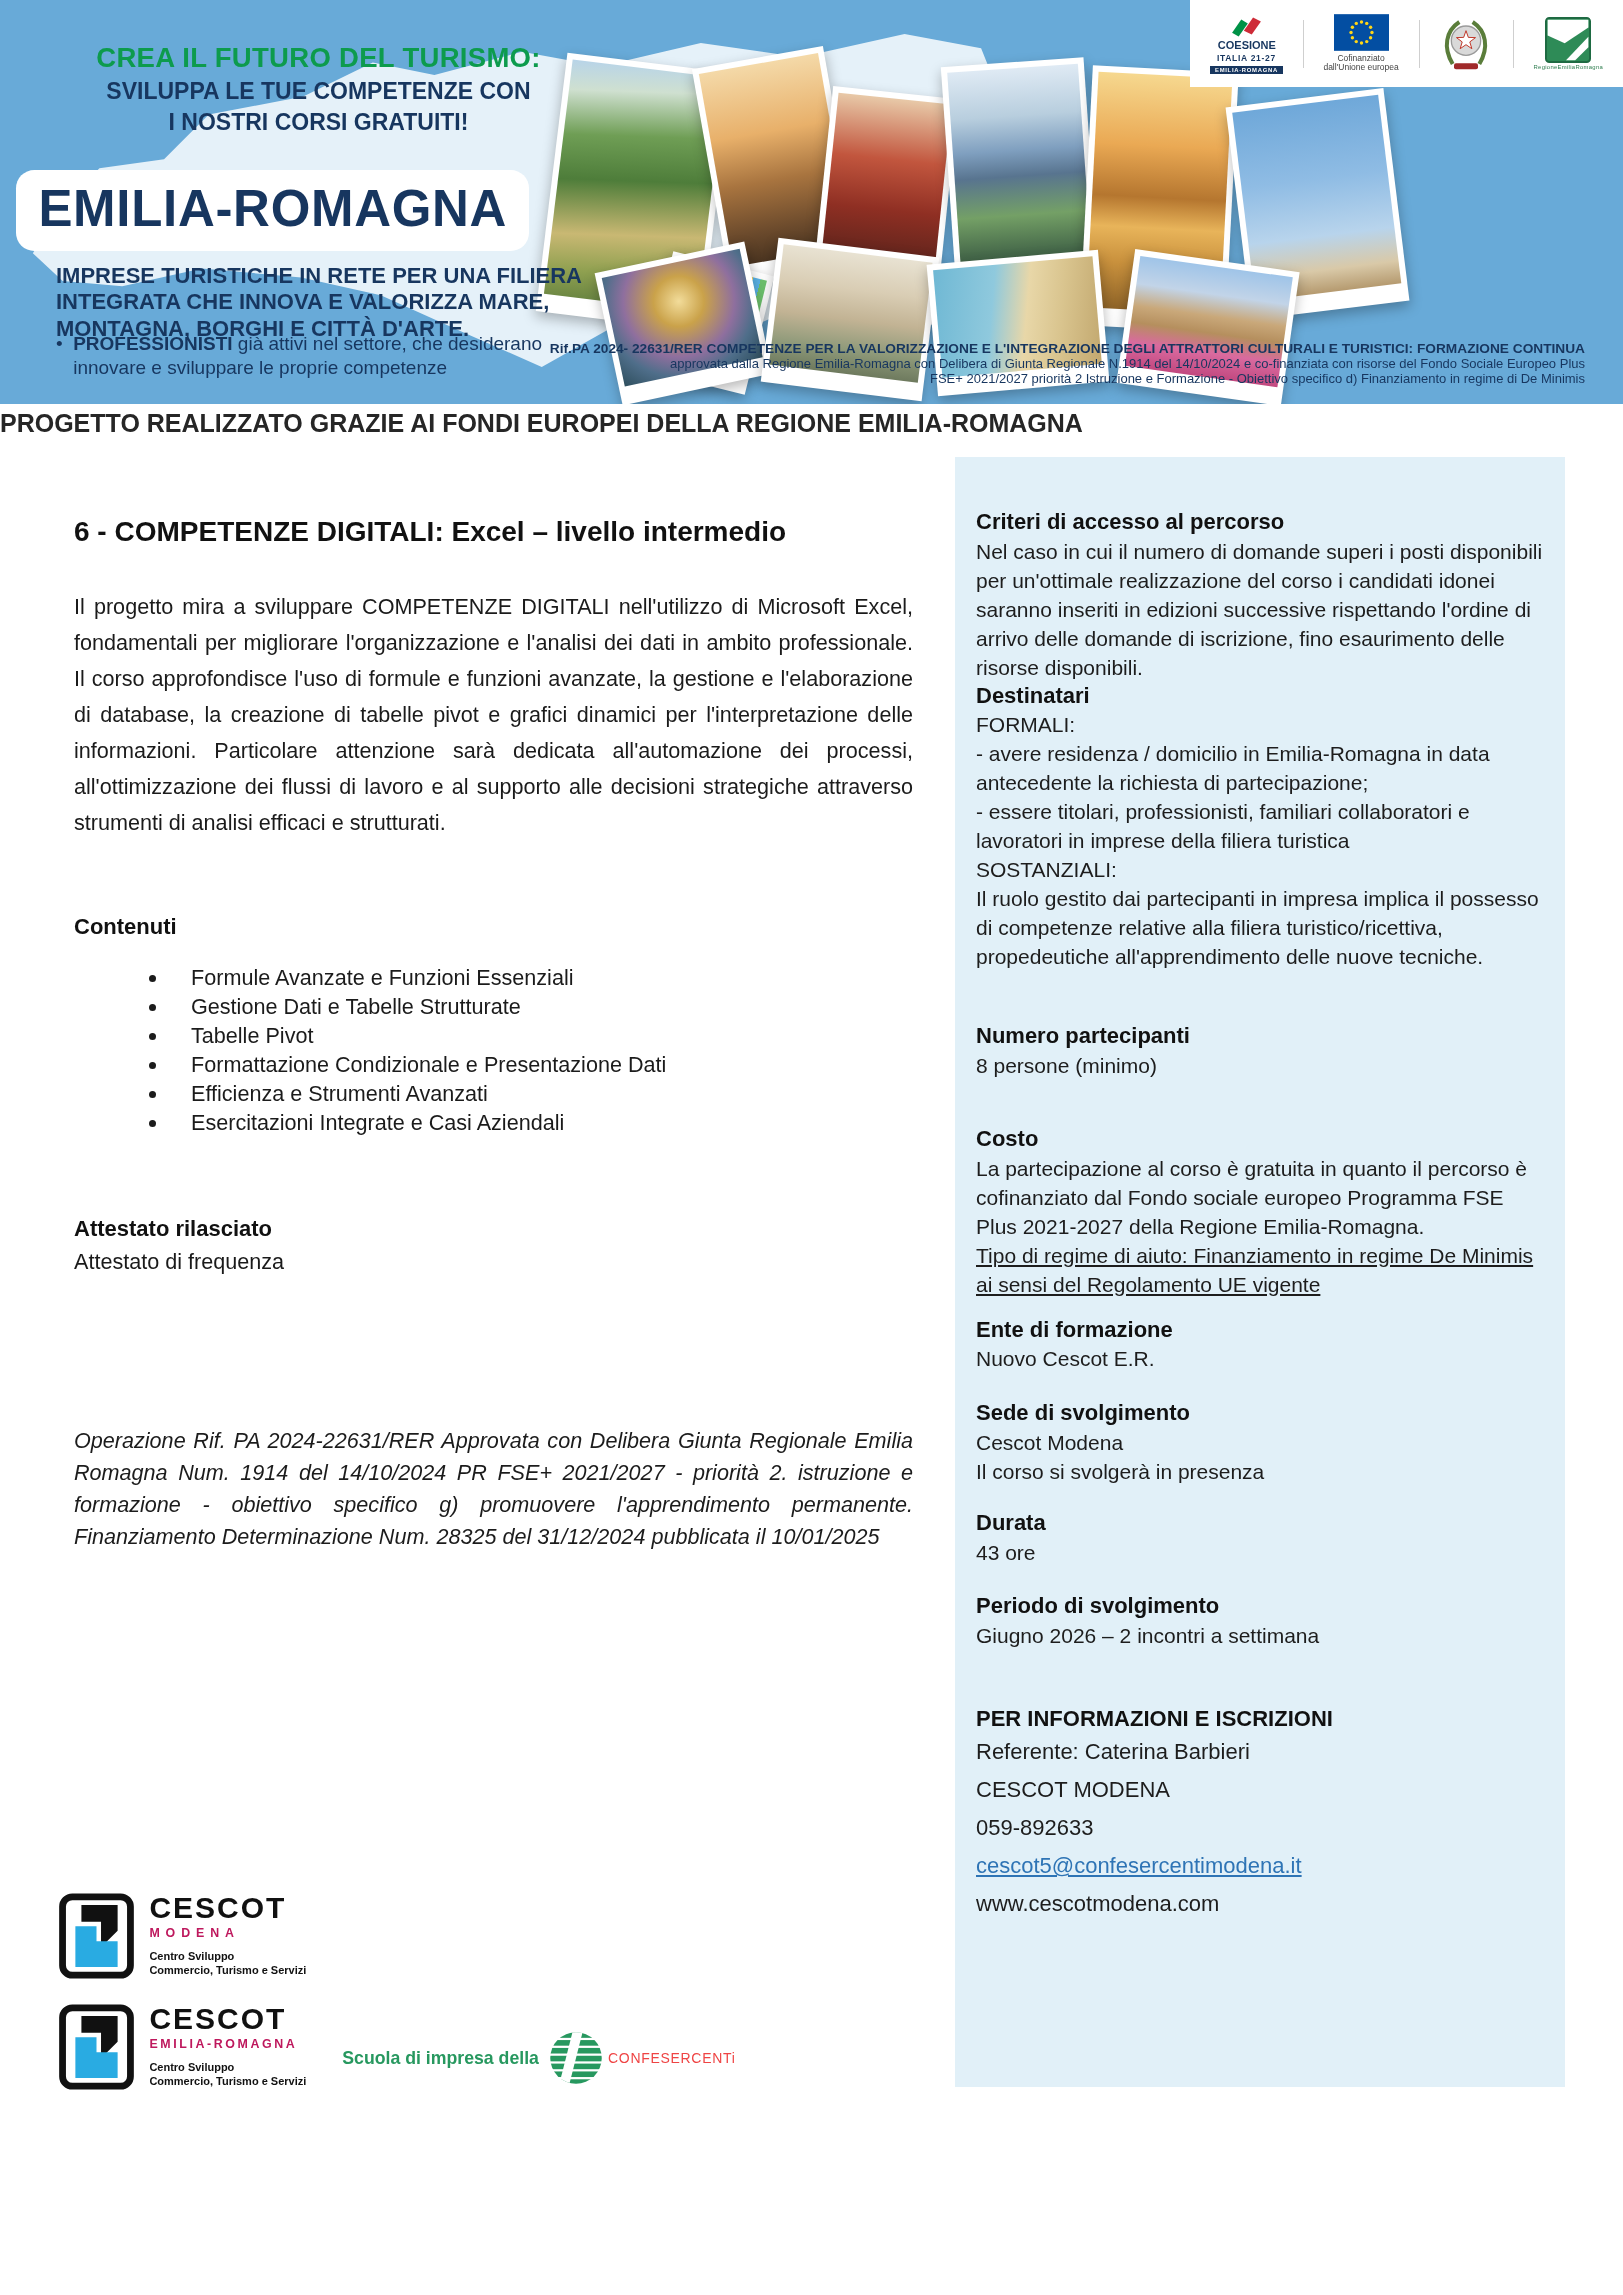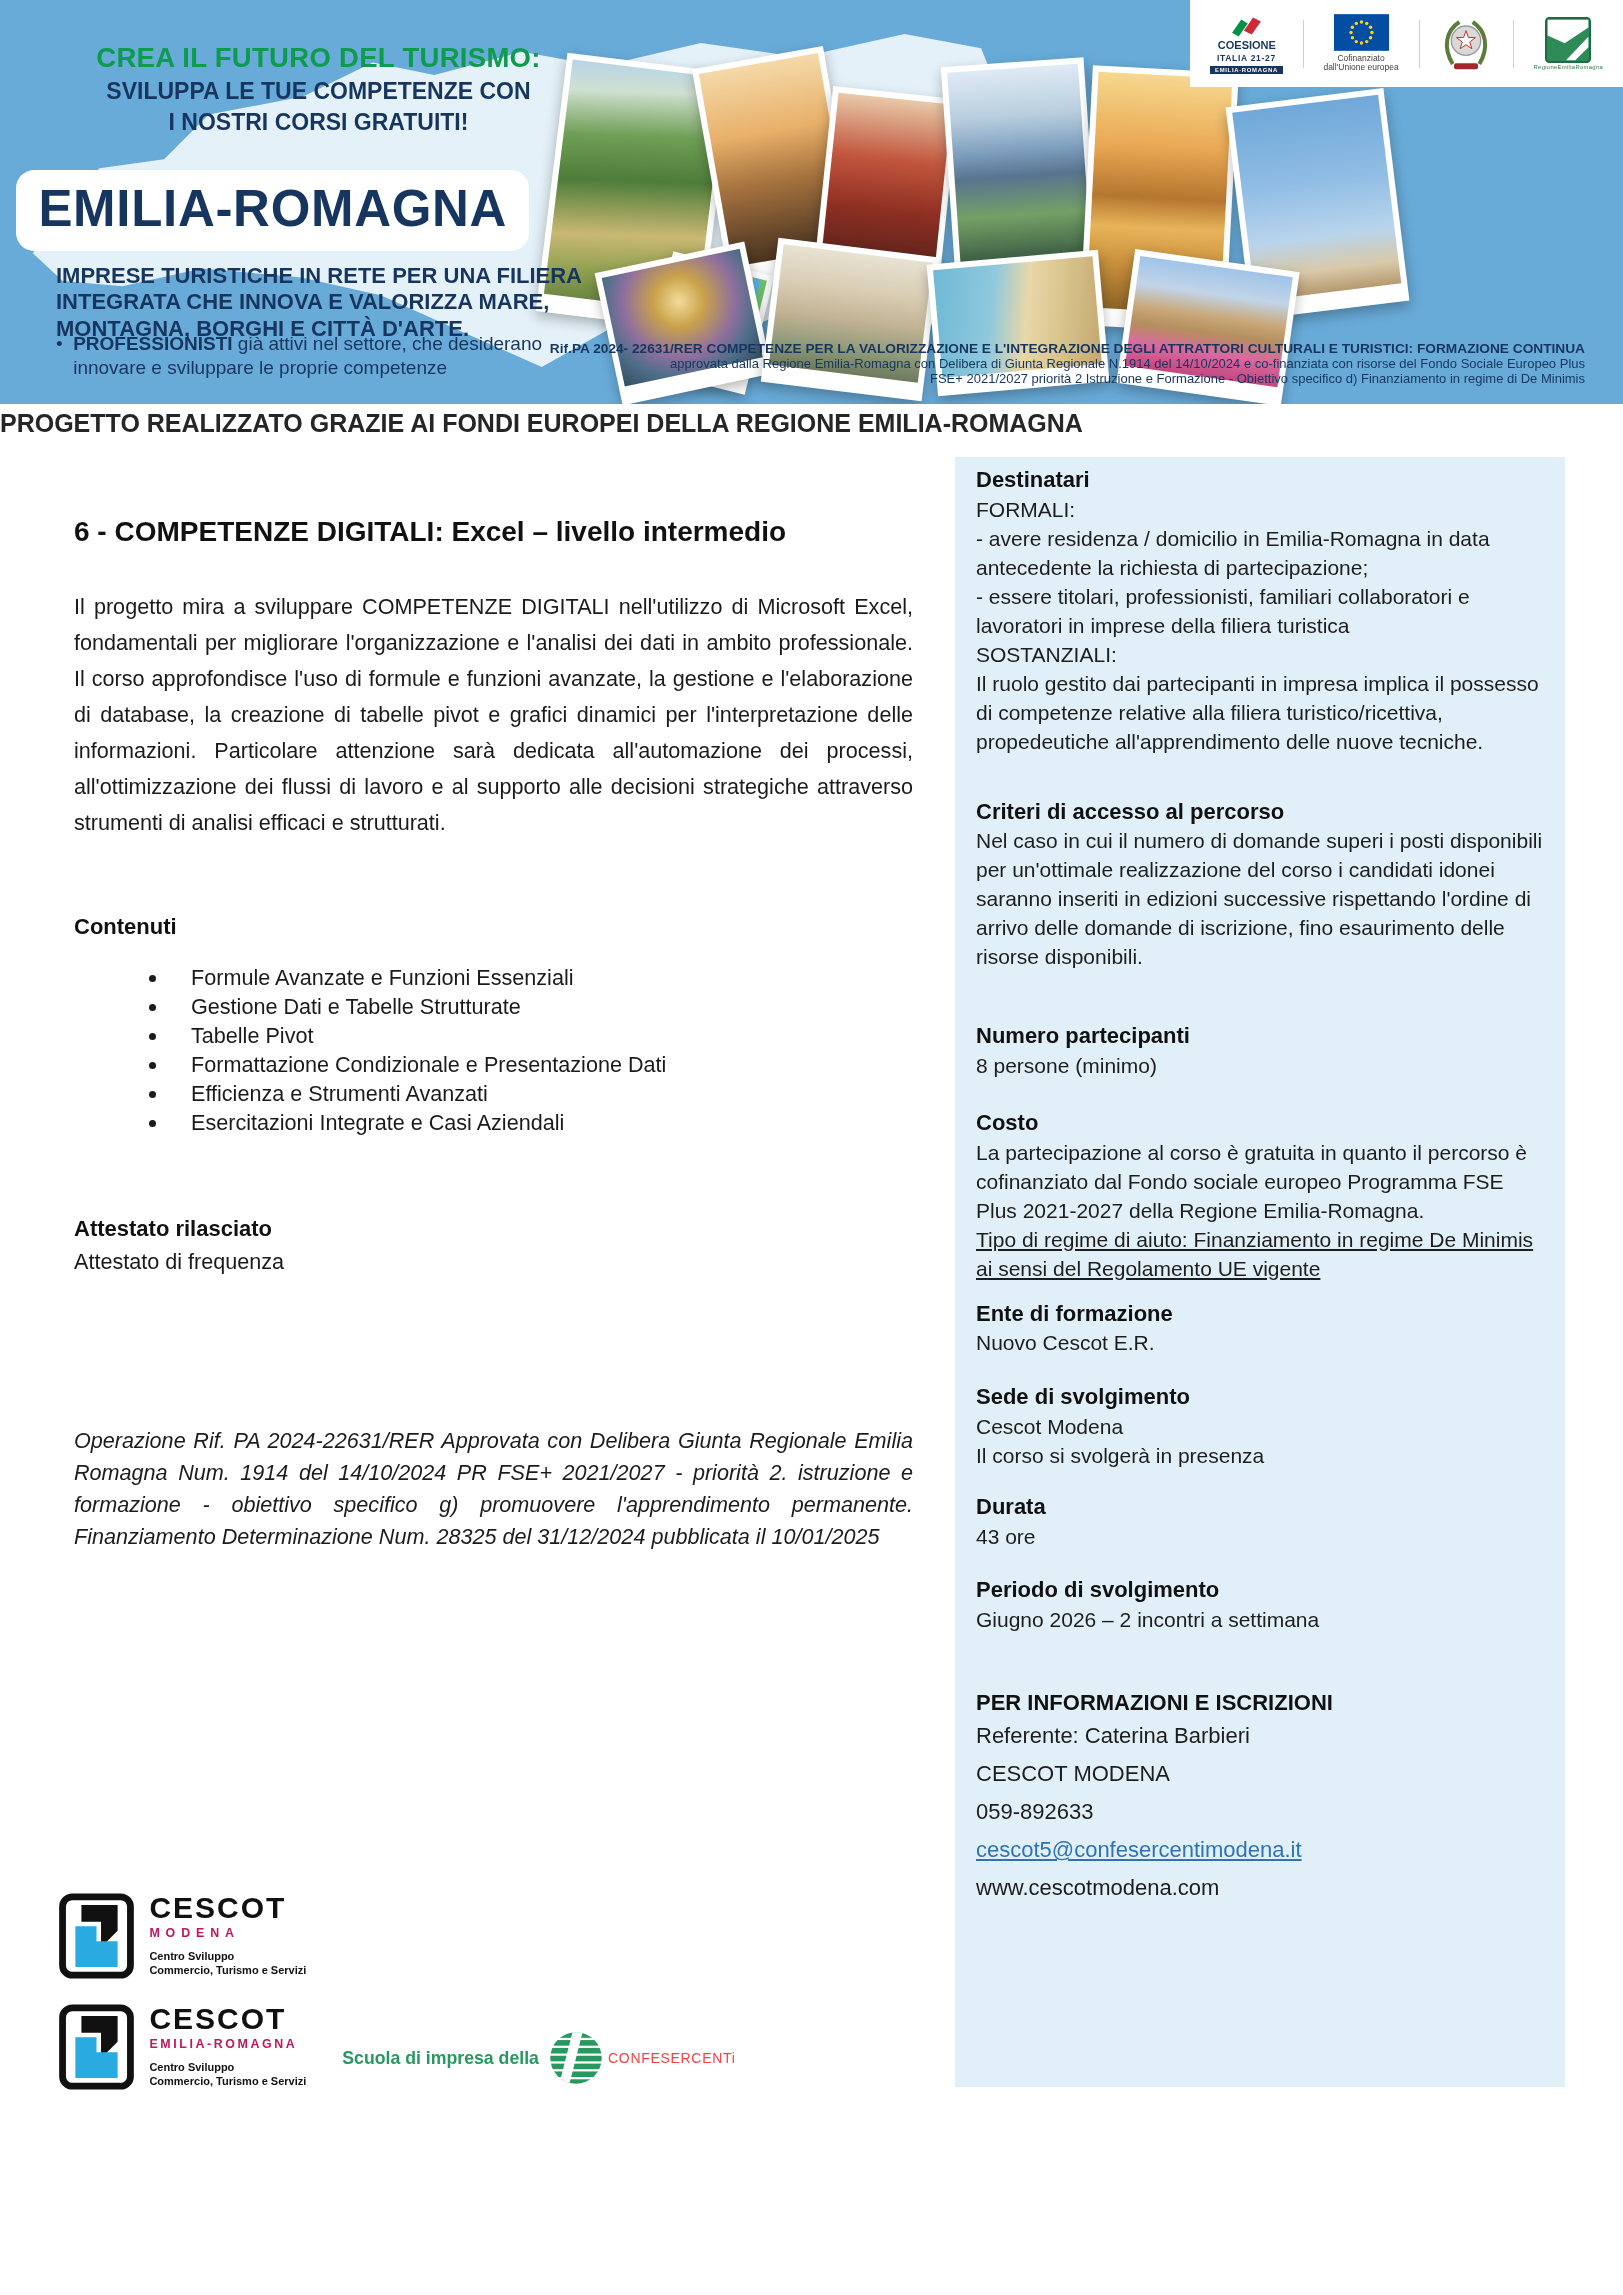--- a/index.html
+++ b/index.html
@@ -77,21 +77,21 @@
               text-align:justify;color:#1c1c1c}
 
   
   .sidebar{position:absolute;left:955px;top:457px;width:610px;height:1630px;
            background:#E1F0F8;box-sizing:border-box;padding:9.2px 19.6px 19.6px 21px}
   .sb-h{font-size:22px;font-weight:700;color:#111;line-height:1.3}
   .sb-t{font-size:21px;color:#1d1d1d;line-height:29px}
   .sb-sec{margin-top:0}
   .m-criteri{margin-top:42px}
   .m-numero{margin-top:51px}
-  .m-costo{margin-top:29px}
+  .m-costo{margin-top:45px}
   .m-ente{margin-top:17px}
   .m-sede{margin-top:26px}
   .m-durata{margin-top:23.6px}
   .m-periodo{margin-top:25px}
   .m-info{margin-top:55px}
   .underlined{text-decoration:underline}
   .contact-line{font-size:22px;line-height:38px;color:#1d1d1d}
   a.email-link{color:#2E74B5;text-decoration:underline;font-size:22px;line-height:38px}
 
   
@@ -249,32 +249,32 @@
   </ul>
 
   <div class="attestato-h">Attestato rilasciato</div>
   <div class="attestato-v">Attestato di frequenza</div>
 
   <div class="operazione">Operazione Rif. PA 2024-22631/RER Approvata con Delibera Giunta Regionale Emilia Romagna Num. 1914 del 14/10/2024 PR FSE+ 2021/2027  - priorità 2. istruzione e formazione - obiettivo specifico g) promuovere l'apprendimento permanente. Finanziamento Determinazione Num. 28325    del 31/12/2024 pubblicata il 10/01/2025</div>
 </div>
 
 <div class="sidebar">
 
+  <div class="sb-sec m-criteri">
+    <div class="sb-h">Criteri di accesso al percorso</div>
+    <div class="sb-t">Nel caso in cui il numero di domande superi i posti disponibili per un'ottimale realizzazione del corso i candidati idonei saranno inseriti in edizioni successive rispettando l'ordine di arrivo delle domande di iscrizione, fino esaurimento delle risorse disponibili.</div>
+  </div>
+
   <div class="sb-sec">
     <div class="sb-h">Destinatari</div>
     <div class="sb-t">FORMALI:</div>
     <div class="sb-t">- avere residenza / domicilio in Emilia-Romagna in data antecedente la richiesta di partecipazione;</div>
     <div class="sb-t">- essere titolari, professionisti, familiari collaboratori e lavoratori in imprese della filiera turistica</div>
     <div class="sb-t">SOSTANZIALI:</div>
     <div class="sb-t">Il ruolo gestito dai partecipanti in impresa implica il possesso di competenze relative alla filiera turistico/ricettiva, propedeutiche all'apprendimento delle nuove tecniche.</div>
-  </div>
-
-  <div class="sb-sec m-criteri">
-    <div class="sb-h">Criteri di accesso al percorso</div>
-    <div class="sb-t">Nel caso in cui il numero di domande superi i posti disponibili per un'ottimale realizzazione del corso i candidati idonei saranno inseriti in edizioni successive rispettando l'ordine di arrivo delle domande di iscrizione, fino esaurimento delle risorse disponibili.</div>
   </div>
 
   <div class="sb-sec m-numero">
     <div class="sb-h">Numero partecipanti</div>
     <div class="sb-t">8 persone (minimo)</div>
   </div>
 
   <div class="sb-sec m-costo">
     <div class="sb-h">Costo</div>
     <div class="sb-t">La partecipazione al corso è gratuita in quanto il percorso è cofinanziato dal Fondo sociale europeo Programma FSE Plus 2021-2027 della Regione Emilia-Romagna.</div>

